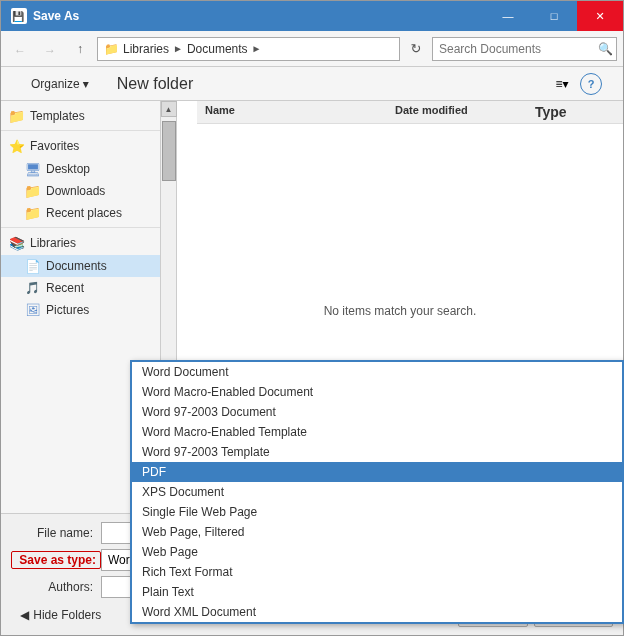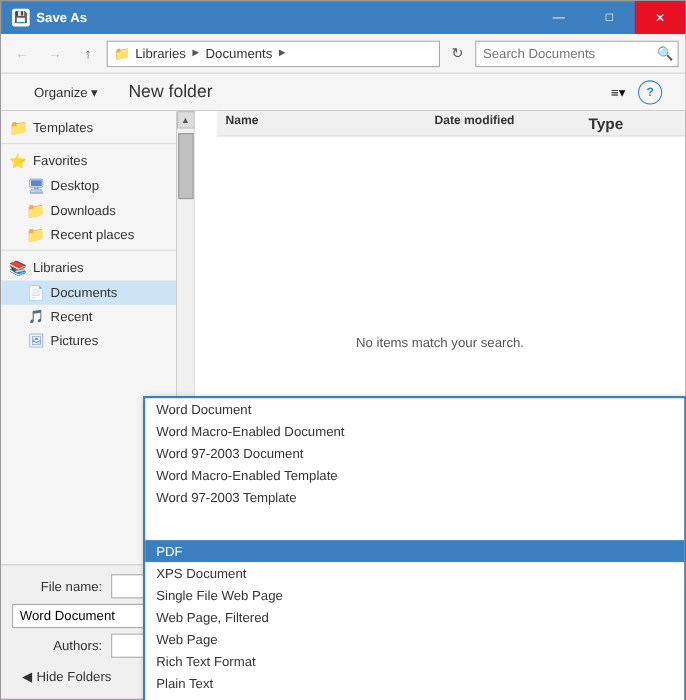--- a/index.html
+++ b/index.html
@@ -78,21 +78,21 @@
     .form-row { display: flex; align-items: center; margin-bottom: 5px; }
     .form-label { width: 90px; text-align: right; font-size: 12px; color: #333; padding-right: 8px; }
     .form-label.highlight { color: #cc0000; font-weight: 600; border: 1px solid #cc0000; padding: 1px 4px; border-radius: 2px; }
     .form-input { flex: 1; height: 22px; border: 1px solid #aaa; background: white; padding: 0 6px; font-size: 12px; display: flex; align-items: center; justify-content: space-between; cursor: pointer; }
     .dropdown-arrow { font-size: 10px; color: #555; }
     .authors-input { flex: 1; height: 22px; border: 1px solid #aaa; background: white; padding: 0 6px; font-size: 12px; display: flex; align-items: center; }
 
     
     .dropdown-overlay { position: absolute; left: 130px; top: 360px; width: 494px; background: white; border: 2px solid #3c7fc0; z-index: 100; box-shadow: 2px 2px 6px rgba(0,0,0,0.3); }
     .dropdown-item { padding: 3px 10px; font-size: 12px; color: #333; cursor: pointer; white-space: nowrap; }
-    .dropdown-item.selected { background: #3c7fc0; color: white; margin-top: 29px; }
+    .dropdown-item.selected { background: #3c7fc0; color: white; }
 
     
     .action-row { display: flex; align-items: center; justify-content: space-between; margin-top: 4px; }
     .hide-folders-btn { display: flex; align-items: center; gap: 4px; padding: 3px 8px; border: 1px solid transparent; background: transparent; cursor: pointer; font-size: 12px; color: #333; }
     .save-cancel { display: flex; gap: 6px; }
     .action-btn { padding: 4px 20px; border: 1px solid #aaa; background: #e8e8e8; cursor: pointer; font-size: 12px; color: #333; border-radius: 2px; }
 
     .col-header-row { display: flex; border-bottom: 1px solid #ddd; background: #f0f0f0; padding: 3px 8px; margin-left: 20px; }
   </style>
 </head>
@@ -249,20 +249,21 @@
 
   <div class="bottom-area">
     <div class="form-row">
       <span class="form-label">File name:</span>
       <div class="form-input">
         <span></span>
         <span class="dropdown-arrow">▾</span>
       </div>
     </div>
     <div class="form-row">
+      <span class="form-label highlight">Save as type:</span>
       <div class="form-input" style="position:relative;">
         <span>Word Document</span>
         <span class="dropdown-arrow">▾</span>
       </div>
     </div>
     <div class="form-row">
       <span class="form-label">Authors:</span>
       <div class="authors-input"></div>
     </div>
     <div class="action-row">

